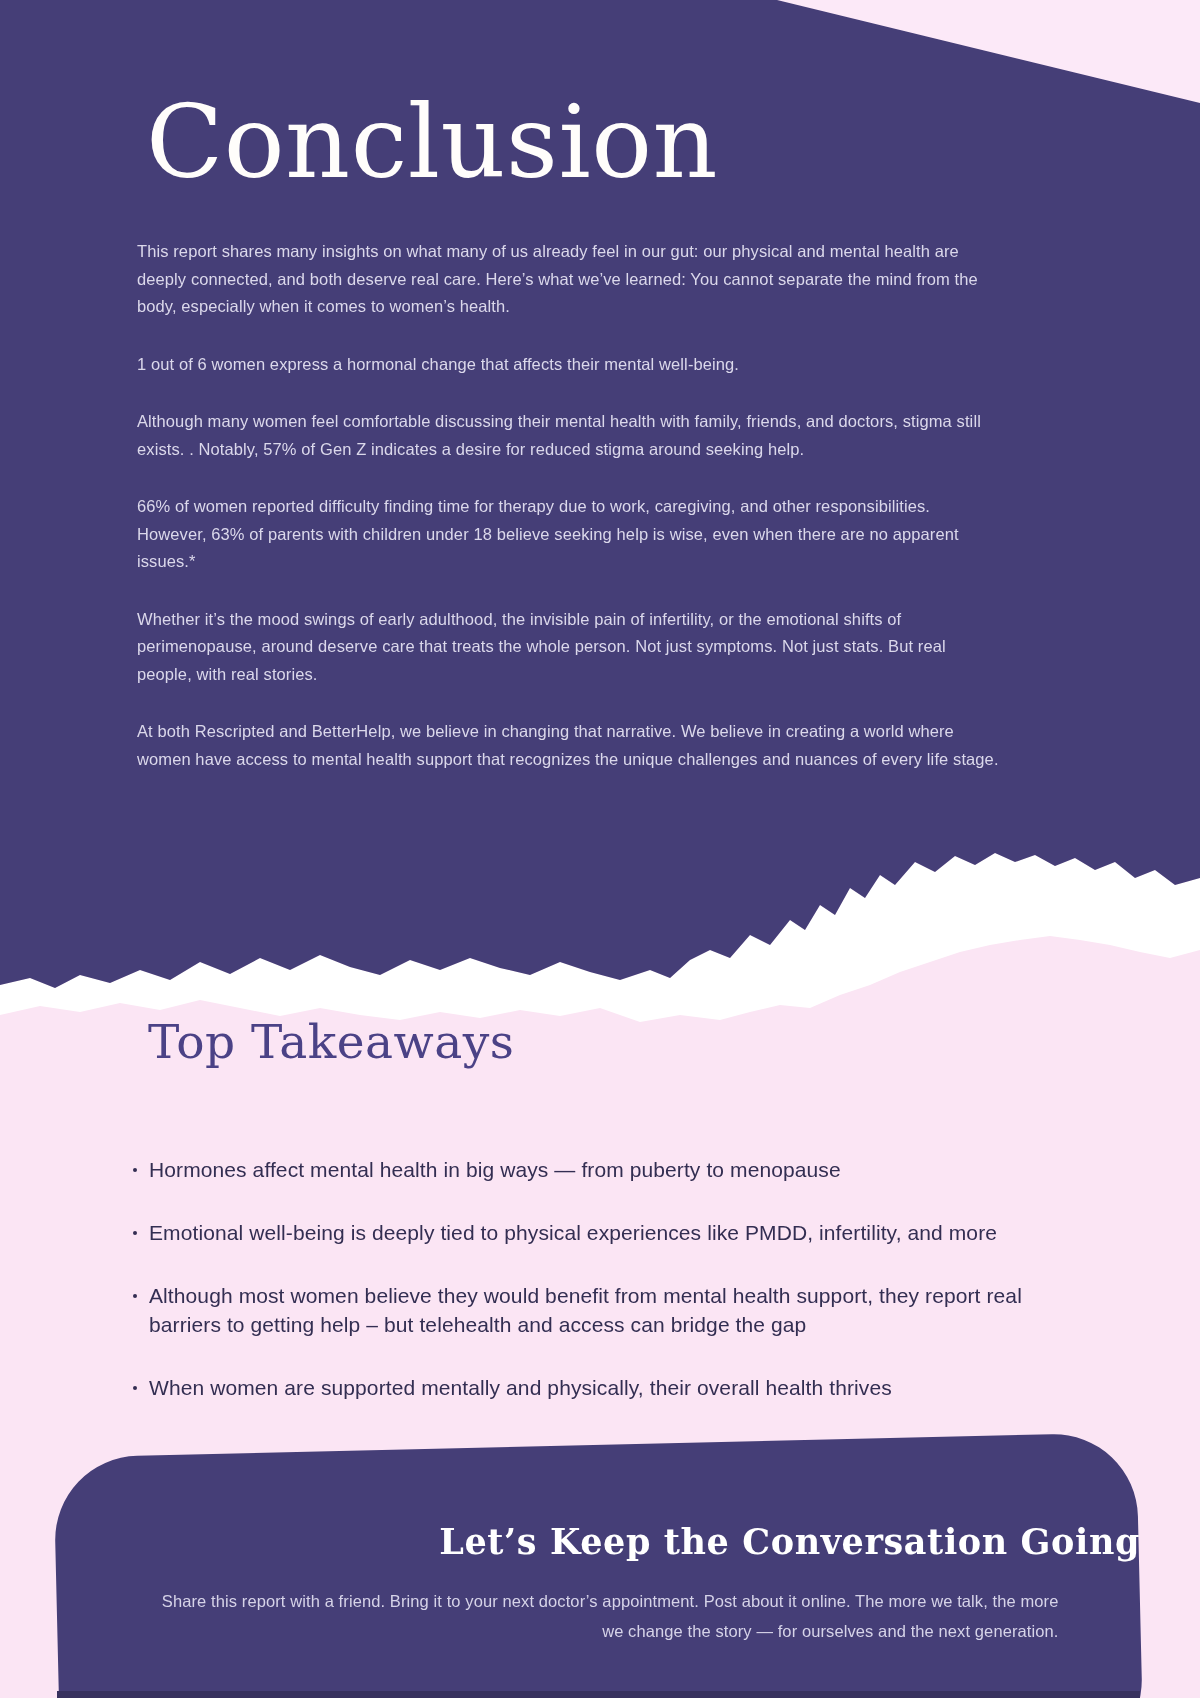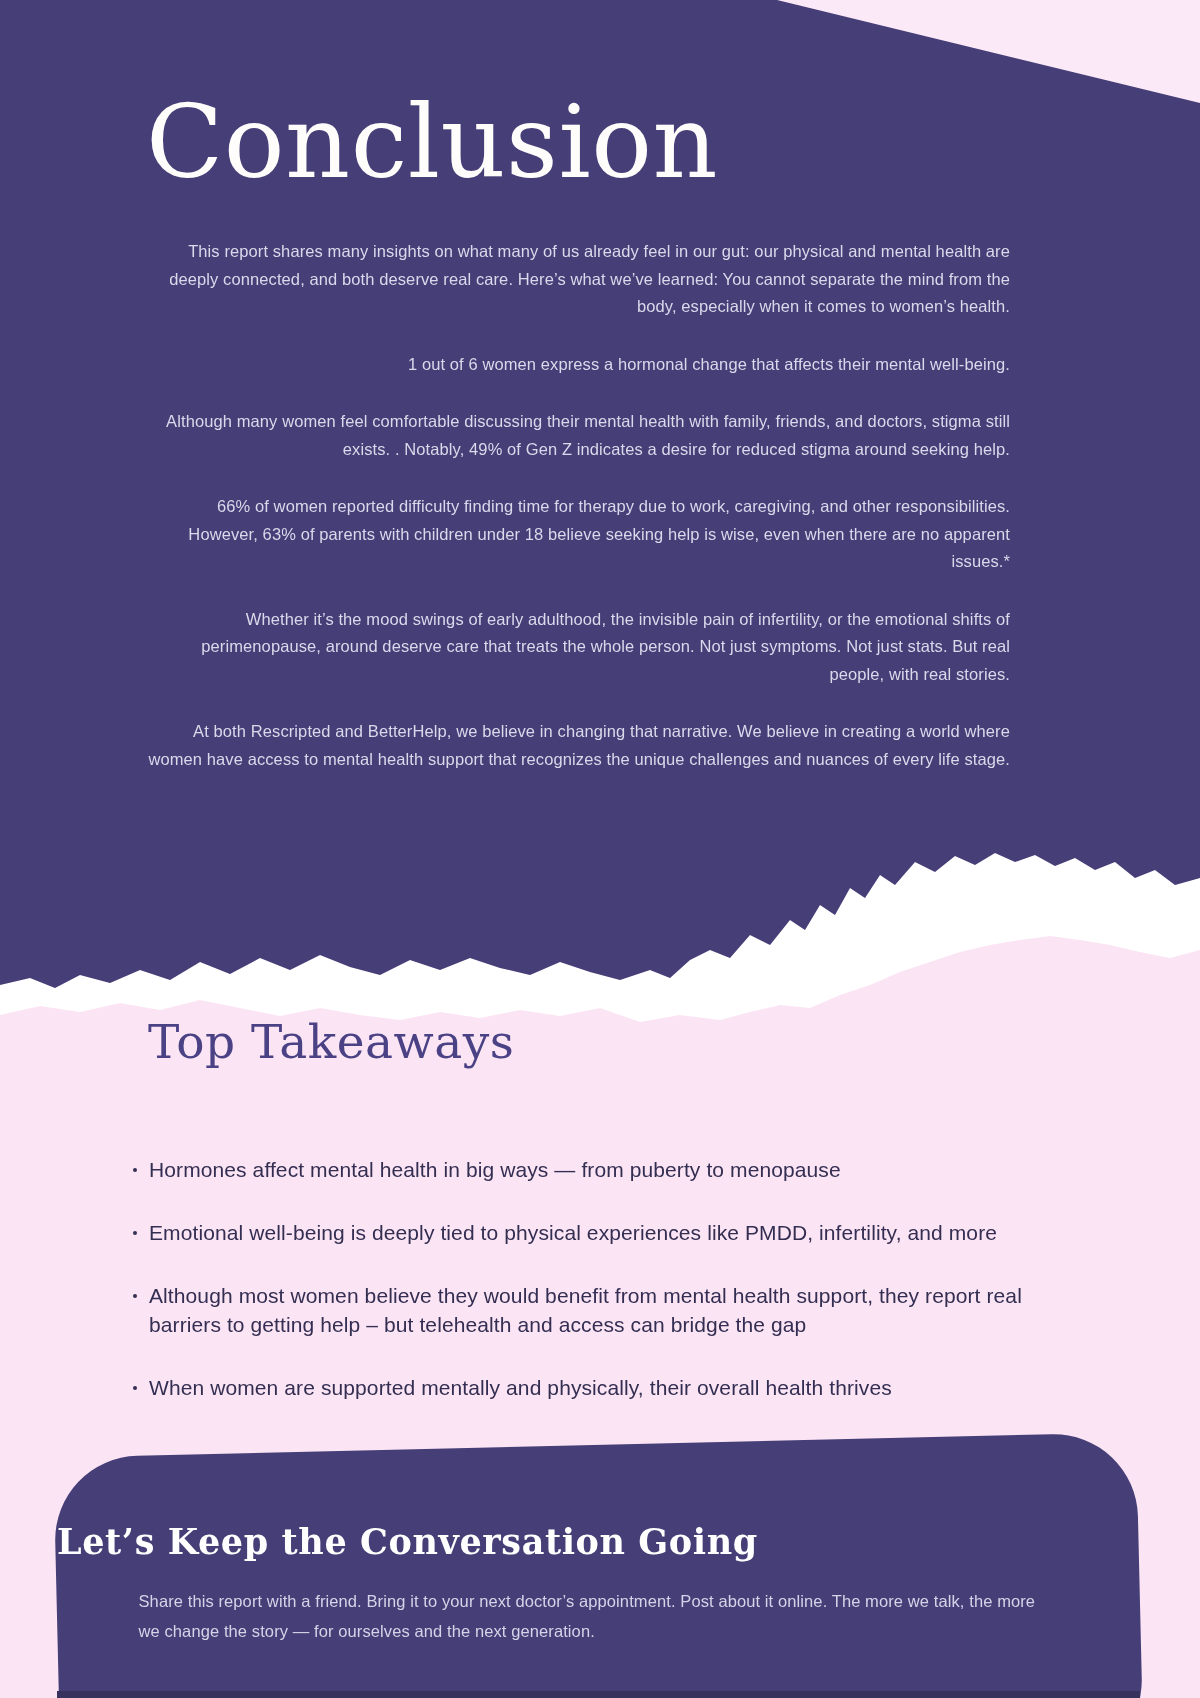--- a/index.html
+++ b/index.html
@@ -42,24 +42,23 @@
     z-index: 3;
     font-family: "DejaVu Serif", "Liberation Serif", serif;
     font-weight: 400;
     font-size: 101px;
     line-height: 1.12;
     color: #FFFDFB;
     letter-spacing: 0.5px;
   }
   .hero-copy {
     position: absolute;
-    left: 148px; top: 238px;
+    left: 137px; top: 238px;
     width: 862px;
     z-index: 3;
-    text-align: right;
   }
   .hero-copy p {
     font-size: 16.5px;
     line-height: 27.5px;
     color: #DBD8EB;
     margin-bottom: 30px;
     letter-spacing: 0.1px;
   }
   
   .takeaways-title {
@@ -104,21 +103,21 @@
     background: #453E77;
     border-radius: 84px;
     transform: rotate(-1.35deg);
     z-index: 2;
   }
   .cta-content {
     position: absolute;
     left: 57px; top: 1445px;
     width: 1083px;
     z-index: 3;
-    text-align: left;
+    text-align: right;
   }
   .cta-title {
     margin-top: 76px;
     font-family: "DejaVu Serif", "Liberation Serif", serif;
     font-weight: 700;
     font-size: 35px;
     color: #FFFFFF;
     letter-spacing: 0.6px;
   }
   .cta-body {
@@ -146,21 +145,21 @@
 
   <svg class="corner-accent" viewBox="0 0 430 105" preserveAspectRatio="none">
     <polygon points="7,0 430,0 430,103" fill="#FCE9F8"></polygon>
   </svg>
 
   <h1 class="hero-title">Conclusion</h1>
 
   <div class="hero-copy">
     <p>This report shares many insights on what many of us already feel in our gut: our physical and mental health are deeply connected, and both deserve real care. Here’s what we’ve learned: You cannot separate the mind from the body, especially when it comes to women’s health.</p>
     <p>1 out of 6 women express a hormonal change that affects their mental well-being.</p>
-    <p>Although many women feel comfortable discussing their mental health with family, friends, and doctors, stigma still exists. . Notably, 49% of Gen Z indicates a desire for reduced stigma around seeking help.</p>
+    <p>Although many women feel comfortable discussing their mental health with family, friends, and doctors, stigma still exists. . Notably, 57% of Gen Z indicates a desire for reduced stigma around seeking help.</p>
     <p>66% of women reported difficulty finding time for therapy due to work, caregiving, and other responsibilities. However, 63% of parents with children under 18 believe seeking help is wise, even when there are no apparent issues.*</p>
     <p>Whether it’s the mood swings of early adulthood, the invisible pain of infertility, or the emotional shifts of perimenopause, around deserve care that treats the whole person. Not just symptoms. Not just stats. But real people, with real stories.</p>
     <p>At both Rescripted and BetterHelp, we believe in changing that narrative. We believe in creating a world where women have access to mental health support that recognizes the unique challenges and nuances of every life stage.</p>
   </div>
 
   <svg class="torn-edge" viewBox="0 0 1200 240" preserveAspectRatio="none">
 
     <polygon fill="#FFFFFF" points="
       0,145 30,138 55,148 80,135 110,143 140,130 170,140 200,122 230,134 260,118
       290,130 320,115 350,127 380,135 410,120 440,130 470,118 500,128 530,135 560,122

